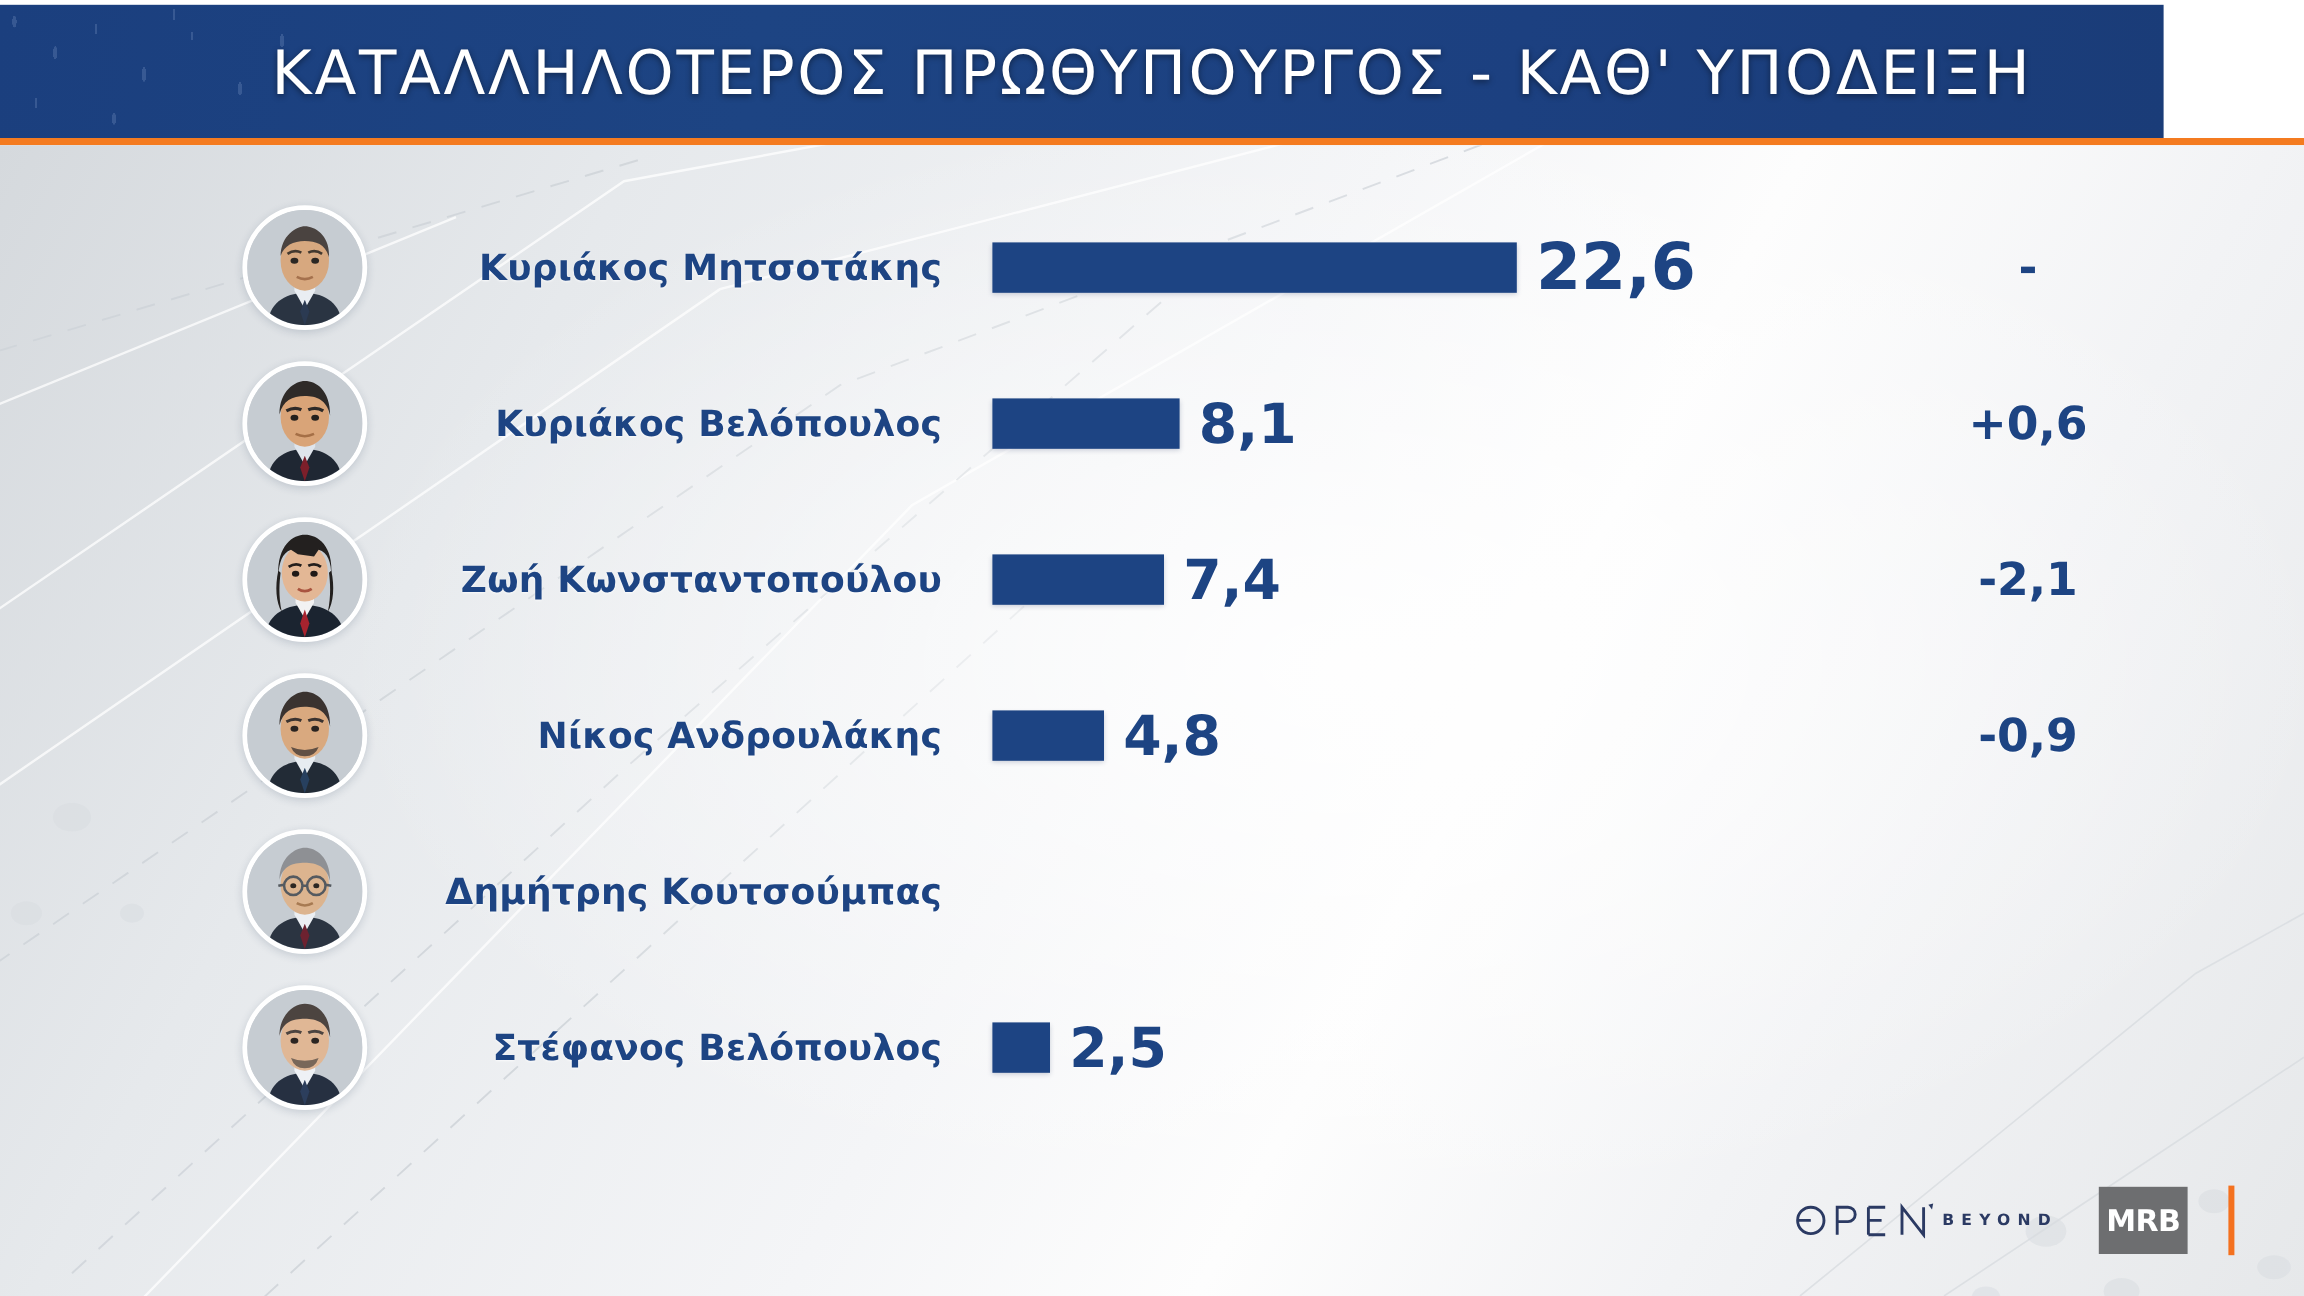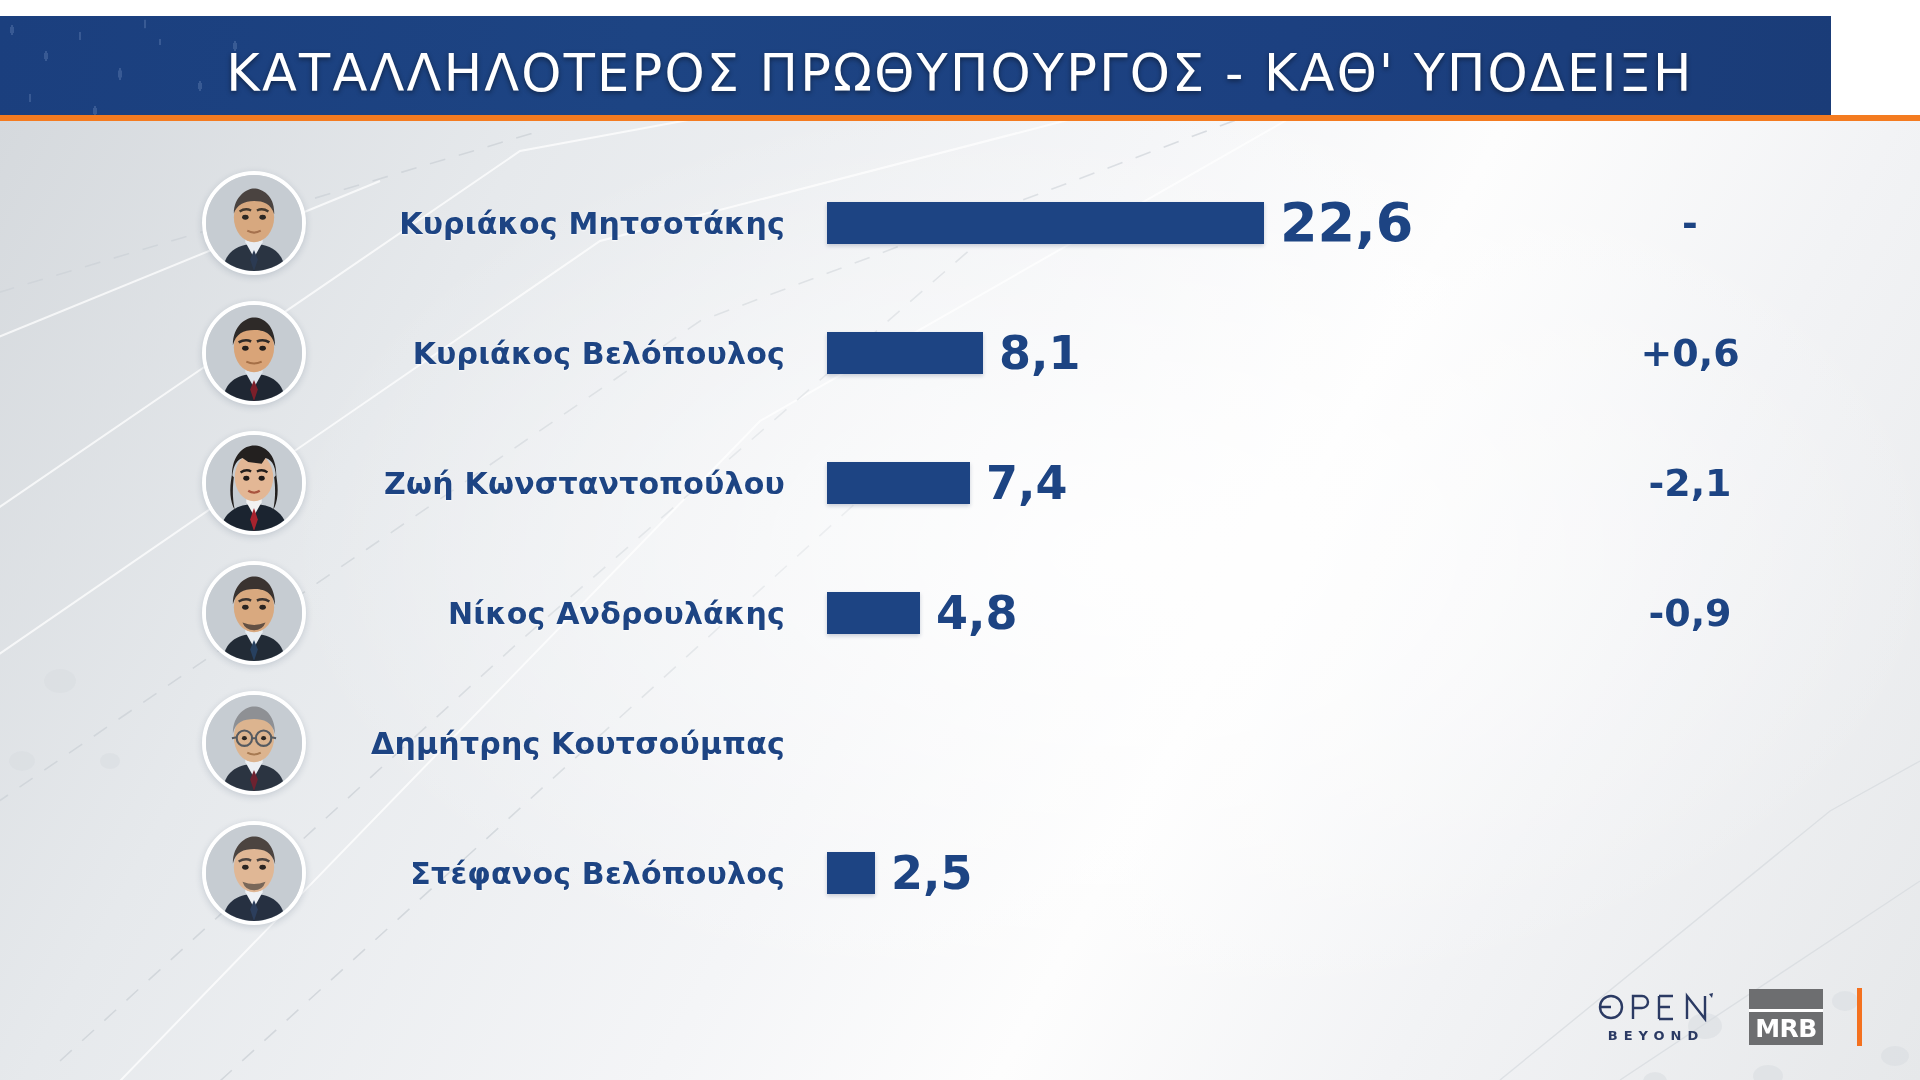--- a/index.html
+++ b/index.html
@@ -5,24 +5,23 @@
   html,body{margin:0;padding:0;}
   body{
     width:1920px;height:1080px;overflow:hidden;
     font-family:"DejaVu Sans","Liberation Sans",sans-serif;
     background:#ffffff;
   }
   .stage{position:relative;width:1920px;height:1080px;overflow:hidden;}
 
   
   .header{
-    position:absolute;left:0;top:16px;width:1803px;height:115px;
+    position:absolute;left:0;top:4px;width:1803px;height:115px;
     background:linear-gradient(100deg,#1b3f7e 0%,#1d4483 35%,#1c4080 70%,#1a3c78 100%);
     overflow:hidden;
-    padding-left:28px;
   }
   .header .dots{
     position:absolute;left:0;top:0;width:420px;height:115px;
     opacity:.16;
     background-image:
       radial-gradient(ellipse 3px 8px at 12px 14px,#cfe0ff 60%,transparent 62%),
       radial-gradient(ellipse 3px 9px at 46px 40px,#cfe0ff 60%,transparent 62%),
       radial-gradient(ellipse 2px 7px at 80px 20px,#cfe0ff 60%,transparent 62%),
       radial-gradient(ellipse 3px 10px at 120px 58px,#cfe0ff 60%,transparent 62%),
       radial-gradient(ellipse 2px 6px at 160px 26px,#cfe0ff 60%,transparent 62%),
@@ -92,28 +91,28 @@
 
   .delta{
     position:absolute;left:1520px;top:0;width:260px;height:104px;
     display:flex;align-items:center;justify-content:center;
     color:#1d4483;font-weight:bold;font-size:38px;
     text-shadow:0 1px 2px rgba(255,255,255,.7);
   }
 
   
   .footer{position:absolute;right:58px;bottom:34px;display:flex;align-items:center;gap:34px;}
-  .open-logo{display:flex;flex-direction:column;align-items:center;gap:6px;}
+  .open-logo{display:flex;flex-direction:row;align-items:center;gap:6px;}
   .open-word{display:flex;align-items:center;gap:7px;}
   .open-word svg{display:block;}
   .beyond{
     font-size:13px;letter-spacing:6px;color:#2b3a63;font-weight:600;
   }
   .mrb{
-    width:74px;height:56px;background:#6d6e70;display:flex;flex-direction:column;
+    width:74px;height:56px;background:#6d6e70;display:flex;
     justify-content:flex-end;padding:0;box-sizing:border-box;
   }
   .mrb .mrb-top{height:20px;background:#6d6e70;border-bottom:3px solid #ffffff;}
   .mrb .mrb-bot{
     flex:1;display:flex;align-items:center;justify-content:center;
     color:#ffffff;font-weight:bold;font-size:25px;letter-spacing:-.5px;
   }
   .orange-tick{width:5px;height:58px;background:#f4711f;}
 </style>
 </head>

